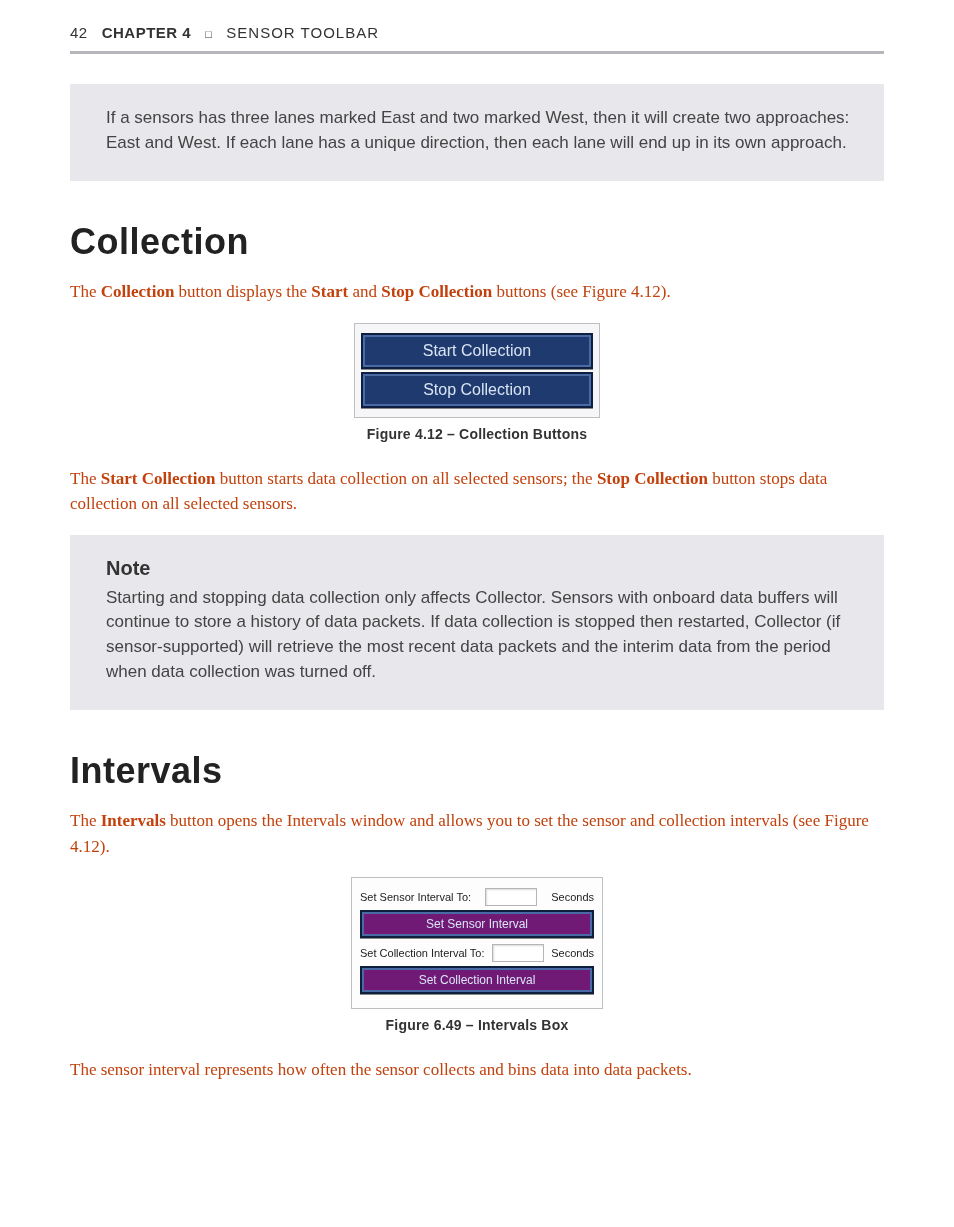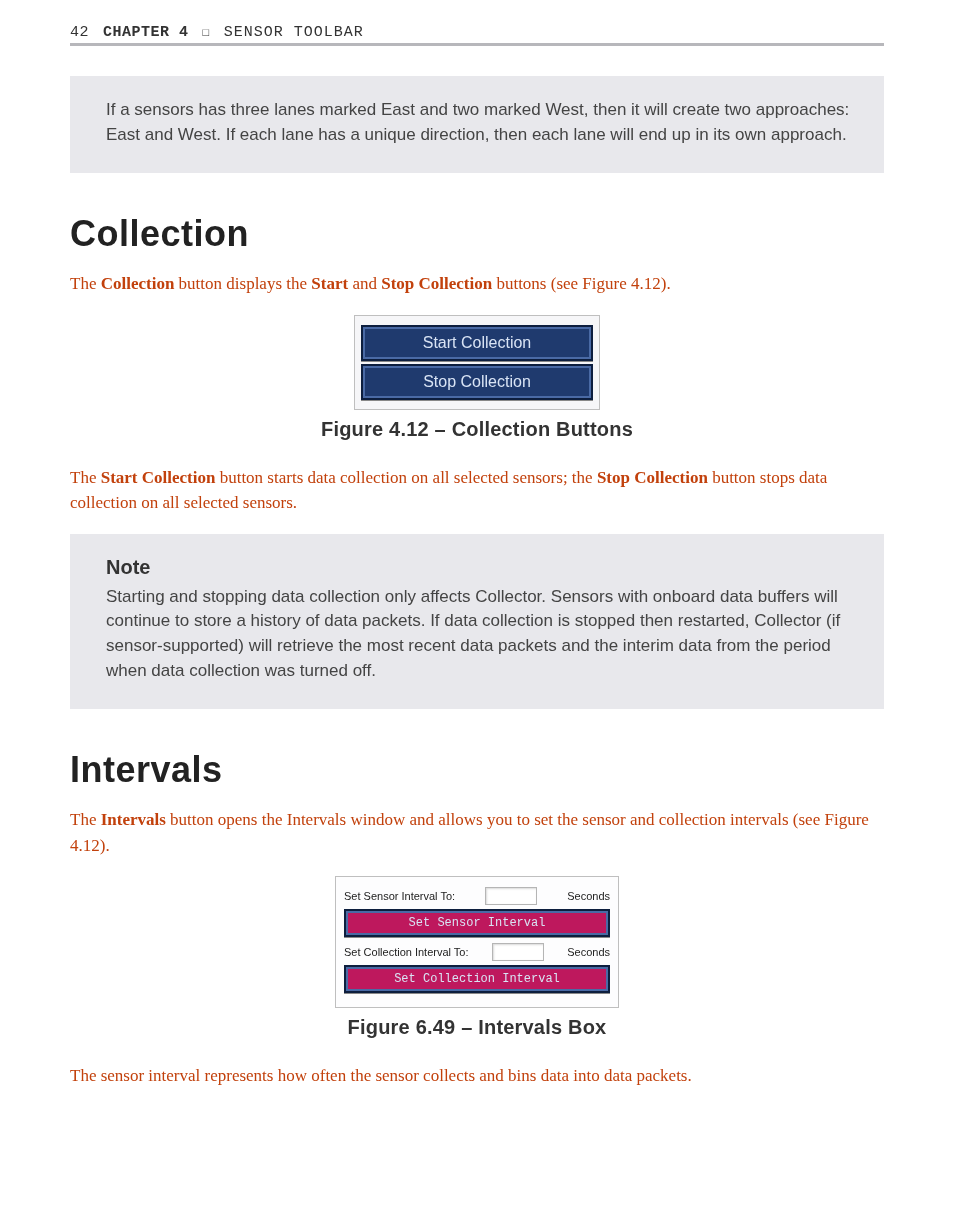--- a/index.html
+++ b/index.html
@@ -7,26 +7,26 @@
     font-family: Georgia, 'Times New Roman', serif;
     color: #222;
     background: #fff;
     width: 954px;
     padding: 24px 70px 60px 70px;
   }
   .page-header {
     display: flex;
     align-items: baseline;
     gap: 14px;
-    font-family: Liberation Mono, monospace;
+    font-family: Liberation Sans, sans-serif;
     font-stretch: condensed;
     font-size: 15px;
     letter-spacing: 0.5px;
     color: #333;
-    padding-bottom: 2px;
+    padding-bottom: 10px;
     border-bottom: 3px solid #b7b7bb;
     margin-bottom: 30px;
   }
   .page-header .pnum { font-size: 15px; }
   .page-header .chapter { font-weight: 700; }
   .page-header .sq { font-size: 11px; }
   .page-header .section-title { letter-spacing: 1px; }
   .callout {
     background: #e8e8ec;
     padding: 22px 28px 26px 36px;
@@ -62,21 +62,21 @@
     line-height: 1.5;
     margin-bottom: 18px;
     color: #c2410c;
   }
   p.body b { font-weight: 700; }
   .figure-wrap { text-align: center; margin: 14px 0 24px 0; }
   .figure-caption {
     font-family: 'Arial Narrow', Arial, sans-serif;
     font-stretch: condensed;
     font-weight: 700;
-    font-size: 20px;
+    font-size: 14px;
     color: #333;
     margin-top: 8px;
     letter-spacing: 0.2px;
   }
   
   .collection-box {
     display: inline-block;
     border: 1px solid #bfbfbf;
     background: #f6f6f8;
     padding: 6px;
@@ -93,21 +93,21 @@
     text-align: center;
     border: 2px solid #0d1e3e;
     box-shadow: inset 0 0 0 2px #4a6aa5, 0 1px 0 #888;
   }
   
   .intervals-box {
     display: inline-block;
     border: 1px solid #bfbfbf;
     background: #fdfdfe;
     padding: 6px 8px 8px 8px;
-    width: 284px;
+    width: 252px;
     text-align: left;
   }
   .iv-row {
     display: flex;
     align-items: center;
     justify-content: space-between;
     font-family: Arial, sans-serif;
     font-size: 11px;
     color: #222;
     margin: 4px 0 4px 0;
@@ -121,23 +121,23 @@
     box-shadow: inset 1px 1px 2px rgba(0,0,0,0.15);
     font-size: 11px;
     padding: 0 2px;
   }
   .iv-row .unit { flex: 0 0 auto; }
   .iv-btn {
     display: block;
     width: 100%;
     padding: 5px 18px;
     margin: 3px 0 6px 0;
-    background: #be185d;
+    background: #701a75;
     color: #d9e4f5;
-    font-family: Liberation Mono, monospace;
+    font-family: Liberation Sans, sans-serif;
     font-size: 12px;
     text-align: center;
     border: 2px solid #0d1e3e;
     box-shadow: inset 0 0 0 2px #4a6aa5, 0 1px 0 #888;
   }
 </style>
 </head>
 <body>
 
 <div class="page-header">

